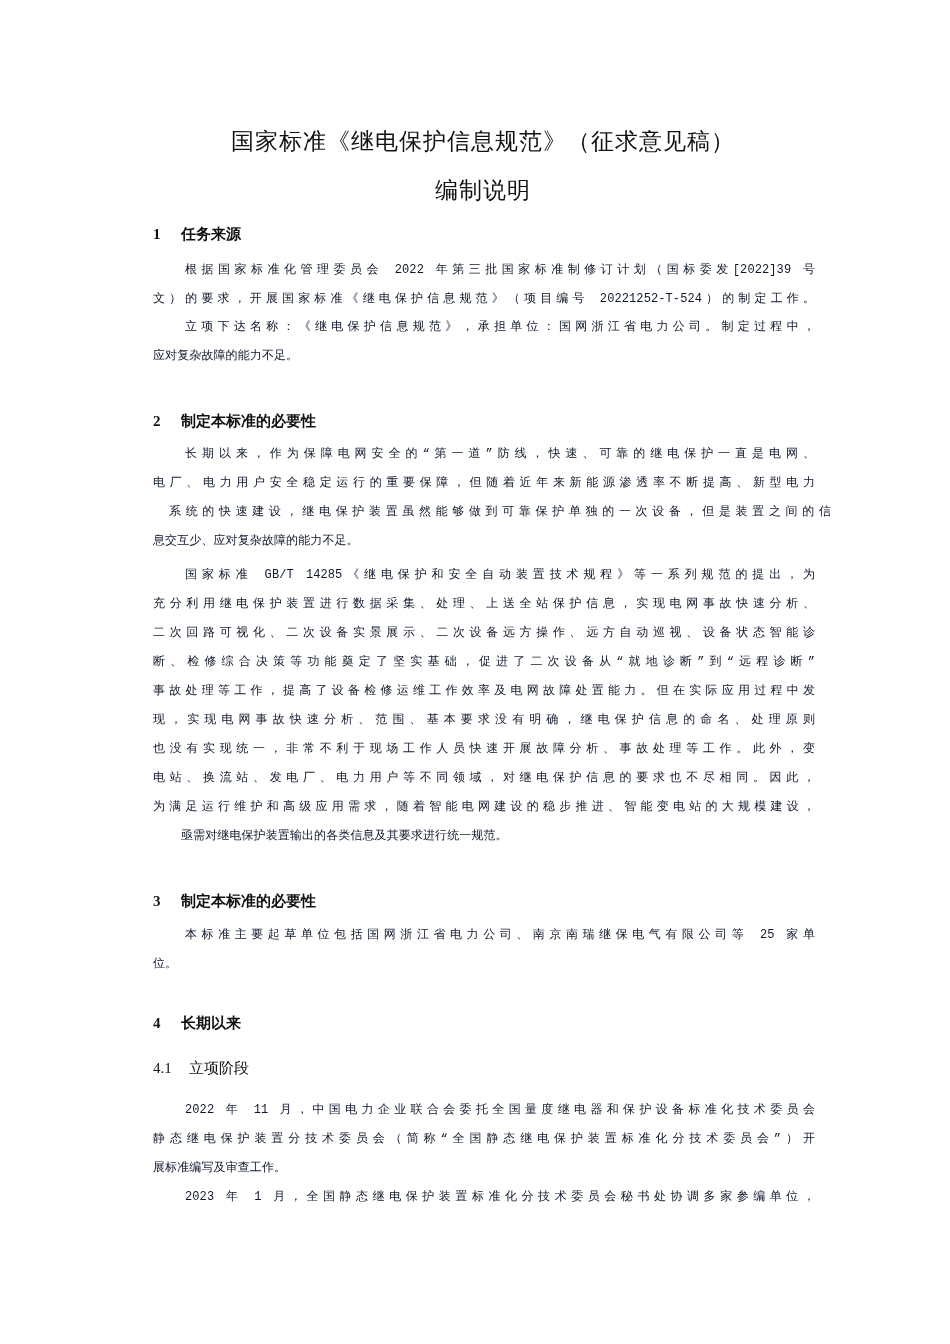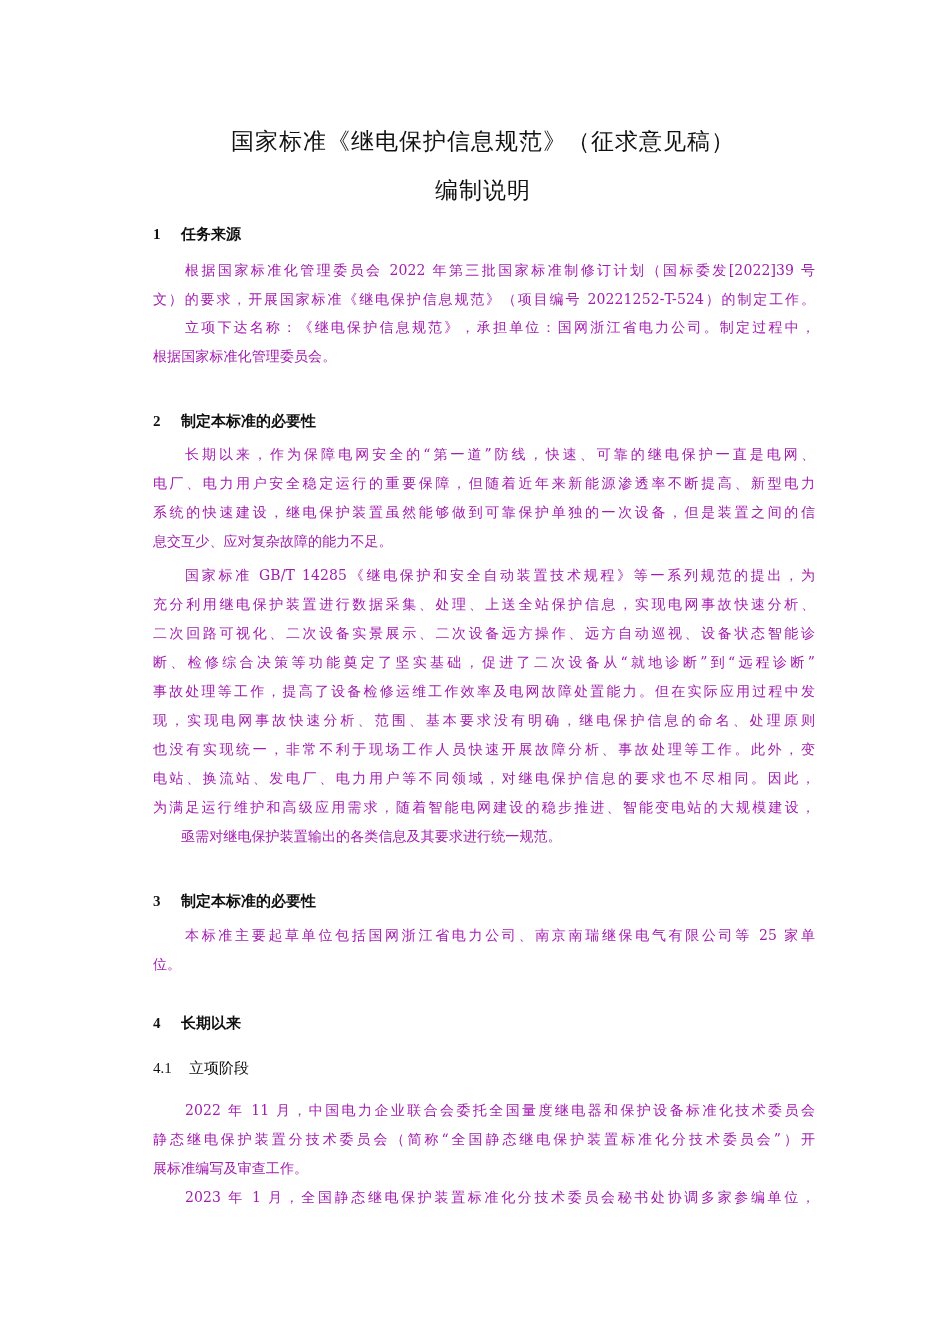--- a/index.html
+++ b/index.html
@@ -32,25 +32,26 @@
       font-family: "DejaVu Sans", "Liberation Sans", sans-serif;
       font-size: 23px;
       letter-spacing: 1px;
       color: #111;
       white-space: nowrap;
     }
     .line {
       position: absolute;
       left: 145px;
       width: 662px;
-      font-size: 14px;
+      font-size: 12px;
       line-height: 20px;
       white-space: nowrap;
-      color: #a21caf;
+      color: #0f172a;
       letter-spacing: 0.1px;
+      font-family: Liberation Mono, monospace;
     }
     .indent { left: 177px; width: 630px; }
     .justify {
       text-align: justify;
       text-align-last: justify;
     }
     .heading {
       position: absolute;
       left: 145px;
       font-size: 15px;
@@ -84,28 +85,28 @@
 
   <div class="title" style="top:126px;">国家标准《继电保护信息规范》（征求意见稿）</div>
   <div class="title" style="top:175px;">编制说明</div>
 
   <div class="heading" style="top:224px;">
     <span class="num">1</span><span>任务来源</span>
   </div>
   <div class="line indent justify" style="top:260px;">根据国家标准化管理委员会 2022 年第三批国家标准制修订计划（国标委发[2022]39 号</div>
   <div class="line justify" style="top:289px;">文）的要求，开展国家标准《继电保护信息规范》（项目编号 20221252-T-524）的制定工作。</div>
   <div class="line indent justify" style="top:317px;">立项下达名称：《继电保护信息规范》，承担单位：国网浙江省电力公司。制定过程中，</div>
-  <div class="line" style="top:346px;">根据国家标准化管理委员会。</div>
+  <div class="line" style="top:346px;">应对复杂故障的能力不足。</div>
 
   <div class="heading" style="top:411px;">
     <span class="num">2</span><span>制定本标准的必要性</span>
   </div>
   <div class="line indent justify" style="top:444px;">长期以来，作为保障电网安全的“第一道”防线，快速、可靠的继电保护一直是电网、</div>
   <div class="line justify" style="top:473px;">电厂、电力用户安全稳定运行的重要保障，但随着近年来新能源渗透率不断提高、新型电力</div>
-  <div class="line justify" style="top:502px;">系统的快速建设，继电保护装置虽然能够做到可靠保护单独的一次设备，但是装置之间的信</div>
+  <div class="line justify" style="top:502px;margin-left:16px;">系统的快速建设，继电保护装置虽然能够做到可靠保护单独的一次设备，但是装置之间的信</div>
   <div class="line" style="top:531px;">息交互少、应对复杂故障的能力不足。</div>
   <div class="line indent justify" style="top:565px;">国家标准 GB/T 14285《继电保护和安全自动装置技术规程》等一系列规范的提出，为</div>
   <div class="line justify" style="top:594px;">充分利用继电保护装置进行数据采集、处理、上送全站保护信息，实现电网事故快速分析、</div>
   <div class="line justify" style="top:623px;">二次回路可视化、二次设备实景展示、二次设备远方操作、远方自动巡视、设备状态智能诊</div>
   <div class="line justify" style="top:652px;">断、检修综合决策等功能奠定了坚实基础，促进了二次设备从“就地诊断”到“远程诊断”</div>
   <div class="line justify" style="top:681px;">事故处理等工作，提高了设备检修运维工作效率及电网故障处置能力。但在实际应用过程中发</div>
   <div class="line justify" style="top:710px;">现，实现电网事故快速分析、范围、基本要求没有明确，继电保护信息的命名、处理原则</div>
   <div class="line justify" style="top:739px;">也没有实现统一，非常不利于现场工作人员快速开展故障分析、事故处理等工作。此外，变</div>
   <div class="line justify" style="top:768px;">电站、换流站、发电厂、电力用户等不同领域，对继电保护信息的要求也不尽相同。因此，</div>
   <div class="line justify" style="top:797px;">为满足运行维护和高级应用需求，随着智能电网建设的稳步推进、智能变电站的大规模建设，</div>

